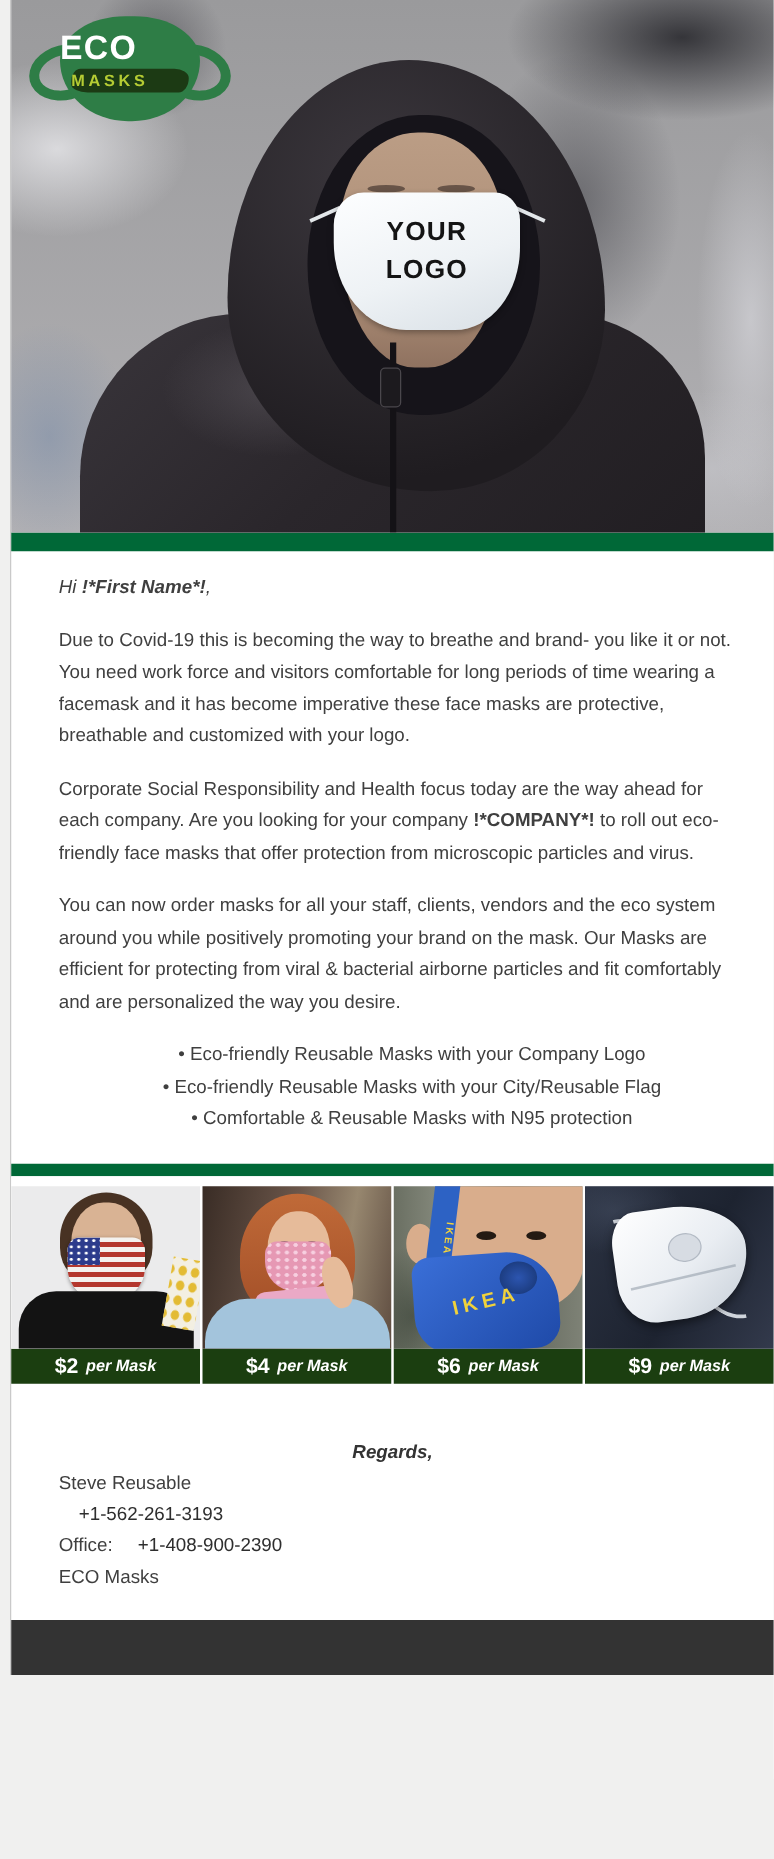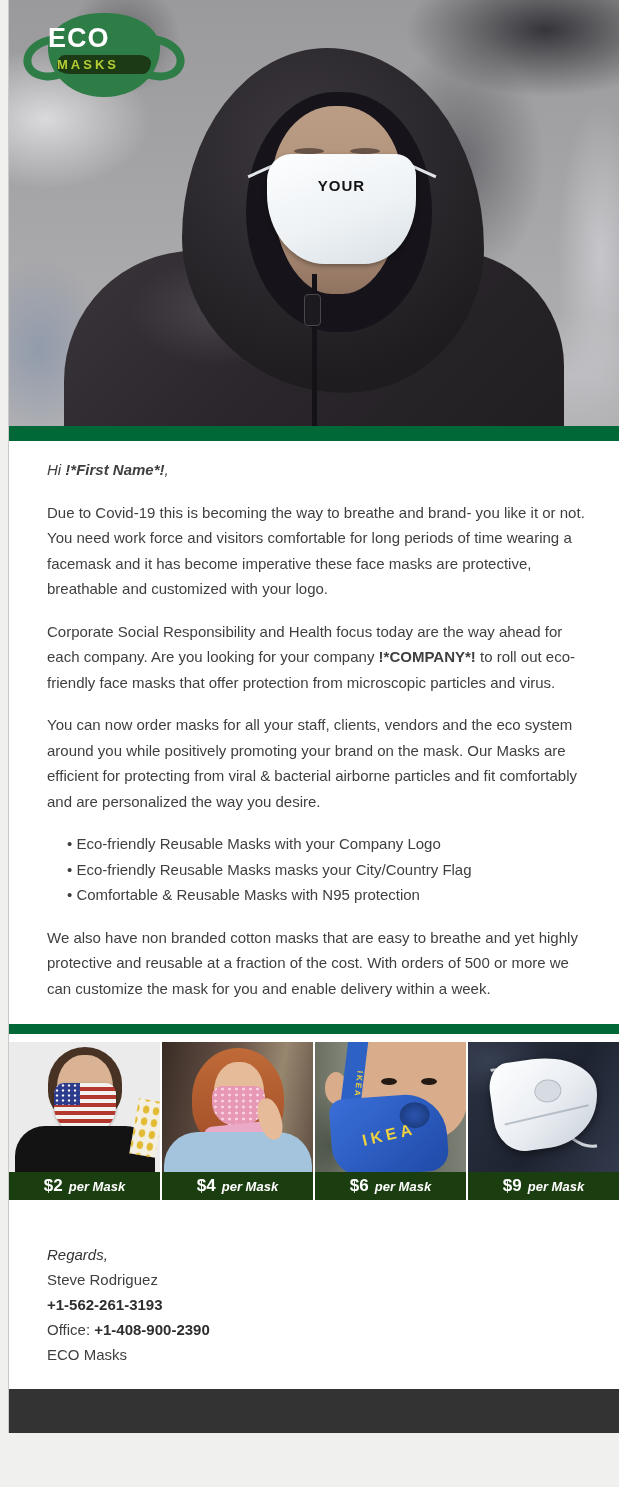--- a/index.html
+++ b/index.html
@@ -35,21 +35,21 @@
     background:linear-gradient(#bb9d85 0%, #ab8c75 70%, #8f7260 100%);
     border-radius:48% 48% 46% 46% / 40% 40% 56% 56%; }
   .eye { position:absolute; width:27px; height:9px; background:#221b18; border-radius:50%; top:52px; }
   .eye.left { left:24px; } .eye.right { left:80px; }
   .brow { position:absolute; width:30px; height:6px; background:rgba(40,30,25,.55); border-radius:50%; top:42px; }
   .brow.left { left:22px; } .brow.right { left:78px; }
   .face-mask { position:absolute; left:258px; top:154px; width:149px; height:110px;
     background:linear-gradient(160deg,#fdfeff 0%,#eef2f5 55%,#d9e0e6 100%);
     border-radius:24px 20px 52px 58px / 26px 22px 66px 70px;
     box-shadow:0 2px 5px rgba(0,0,0,.35); text-align:center; padding-top:17px; }
-  .face-mask-text { font-weight:bold; font-size:15px; letter-spacing:1px; color:#141414; line-height:30px; }
+  .face-mask-text { font-weight:bold; font-size:21px; letter-spacing:1px; color:#141414; line-height:30px; }
   .mask-strap { position:absolute; height:3px; background:#e3e7ea; }
   .strap-l { left:238px; top:170px; width:26px; transform:rotate(-24deg); }
   .strap-r { left:402px; top:170px; width:26px; transform:rotate(24deg); }
 
   
   .logo { position:absolute; left:14px; top:10px; width:162px; height:92px; }
   .loop { position:absolute; width:58px; height:44px; border:8px solid #2e7d46; border-radius:50%; top:26px; }
   .loop.l { left:0;  transform:rotate(-14deg); }
   .loop.r { right:0; transform:rotate(14deg); }
   .logo-body { position:absolute; left:25px; top:3px; width:112px; height:84px; background:#2e7d46;
@@ -59,21 +59,21 @@
     border-radius:9px 14px 10px 16px / 12px 9px 14px 8px;
     color:#b5cc34; font-weight:bold; font-size:13px; letter-spacing:3px; }
 
   
   .bar-green-lg { height:15px; background:#006837; }
   .bar-green-sm { height:10px; background:#006837; }
   .content { padding:16px 27px 6px 38px; color:#3f3f3f; font-size:15px; line-height:25.5px; }
   .content p { margin:0 0 17px 0; }
   .greeting { font-style:italic; margin-bottom:17px; }
   .greeting b { font-weight:bold; }
-  .content ul { list-style:none; margin:0 0 17px 0; padding-left:20px; }
+  .content ul { list-style:none; margin:0 0 17px 0; padding-left:20px;text-align:center; }
   .content li::before { content:"• "; }
   .merge-tag { font-weight:bold; }
 
   
   .products { display:flex; gap:2px; padding-top:8px; background:#ffffff; }
   .product { flex:1 1 0; }
   .product-img { position:relative; height:130px; overflow:hidden; }
   .price-bar { height:28px; background:#1b3e10; color:#ffffff; display:flex;
     align-items:center; justify-content:center; gap:6px; }
   .price { font-weight:bold; font-size:17px; }
@@ -135,22 +135,22 @@
     background:linear-gradient(140deg,#ffffff 0%,#e9edf2 55%,#c7cfd8 100%);
     border-radius:20% 60% 55% 30% / 32% 45% 62% 40%;
     transform:rotate(-8deg); box-shadow:0 3px 8px rgba(0,0,0,.45); }
   .p4-valve { position:absolute; left:44px; top:22px; width:27px; height:23px;
     background:#d7dce3; border:1px solid #b3bac4; border-radius:50%; }
   .p4-seam { position:absolute; left:10px; top:56px; width:86px; height:2px;
     background:rgba(150,160,172,.6); transform:rotate(-5deg); }
 
   
   .signature { padding:42px 38px 22px 38px; color:#3f3f3f; font-size:15px; line-height:25px; }
-  .sig-regards { font-weight:normal; font-style:italic; color:#333333; }
-  .sig-phone, .sig-office-num { font-weight:bold; color:#2e2e2e; }
+  .sig-regards { font-weight:bold; font-style:italic; color:#333333;text-align:center; }
+  .sig-phone, .sig-office-num { font-weight:normal; color:#2e2e2e;margin-left:16px; }
   .footer { height:44px; background:#333333; display:flex; align-items:center; justify-content:center; }
 </style>
 </head>
 <body>
 
 <div class="email">
 
   <div class="hero">
     <div class="jacket"></div>
     <div class="jacket-highlight"></div>
@@ -159,20 +159,21 @@
     <div class="face">
       <div class="brow left"></div>
       <div class="brow right"></div>
       <div class="eye left"></div>
       <div class="eye right"></div>
     </div>
     <div class="mask-strap strap-l"></div>
     <div class="mask-strap strap-r"></div>
     <div class="face-mask">
       <div class="face-mask-text">YOUR</div>
+      <div class="face-mask-text">LOGO</div>
     </div>
     <div class="zipper"></div>
     <div class="zipper-pull"></div>
 
     <div class="logo">
       <div class="loop l"></div>
       <div class="loop r"></div>
       <div class="logo-body">
         <div class="logo-eco">ECO</div>
         <div class="logo-masks">MASKS</div>
@@ -184,25 +185,24 @@
 
   <div class="content">
     <p class="greeting"><span>Hi </span><b class="merge-tag">!*First Name*!</b><span>,</span></p>
 
     <p>Due to Covid-19 this is becoming the way to breathe and brand- you like it or not. You need work force and visitors comfortable for long periods of time wearing a facemask and it has become imperative these face masks are protective, breathable and customized with your logo.</p>
     <p><span>Corporate Social Responsibility and Health focus today are the way ahead for each company. Are you looking for your company </span><span class="merge-tag">!*COMPANY*!</span><span> to roll out eco-friendly face masks that offer protection from microscopic particles and virus.</span></p>
     <p>You can now order masks for all your staff, clients, vendors and the eco system around you while positively promoting your brand on the mask. Our Masks are efficient for protecting from viral &amp; bacterial airborne particles and fit comfortably and are personalized the way you desire.</p>
 
     <ul>
       <li><span>Eco-friendly Reusable Masks with your Company Logo</span></li>
-      <li><span>Eco-friendly Reusable Masks masks your City/Country Flag</span></li>
+      <li><span>Eco-friendly Reusable Masks with your City/Reusable Flag</span></li>
       <li><span>Comfortable &amp; Reusable Masks with N95 protection</span></li>
     </ul>
 
-    <p>We also have non branded cotton masks that are easy to breathe and yet highly protective and reusable at a fraction of the cost. With orders of 500 or more we can customize the mask for you and enable delivery within a week.</p>
   </div>
 
   <div class="bar-green-sm"></div>
 
   <div class="products">
 
     <div class="product">
       <div class="product-img pi1">
         <div class="p1-hair"></div>
         <div class="p1-face">
@@ -270,21 +270,21 @@
       <div class="price-bar">
         <span class="price">$9</span>
         <span class="unit">per Mask</span>
       </div>
     </div>
 
   </div>
 
   <div class="signature">
     <div class="sig-regards">Regards,</div>
-    <div>Steve Rodriguez</div>
+    <div>Steve Reusable</div>
     <div class="sig-phone">+1-562-261-3193</div>
     <div><span>Office: </span><span class="sig-office-num">+1-408-900-2390</span></div>
     <div>ECO Masks</div>
   </div>
 
   <div class="footer">
     
   </div>
 
 </div>

